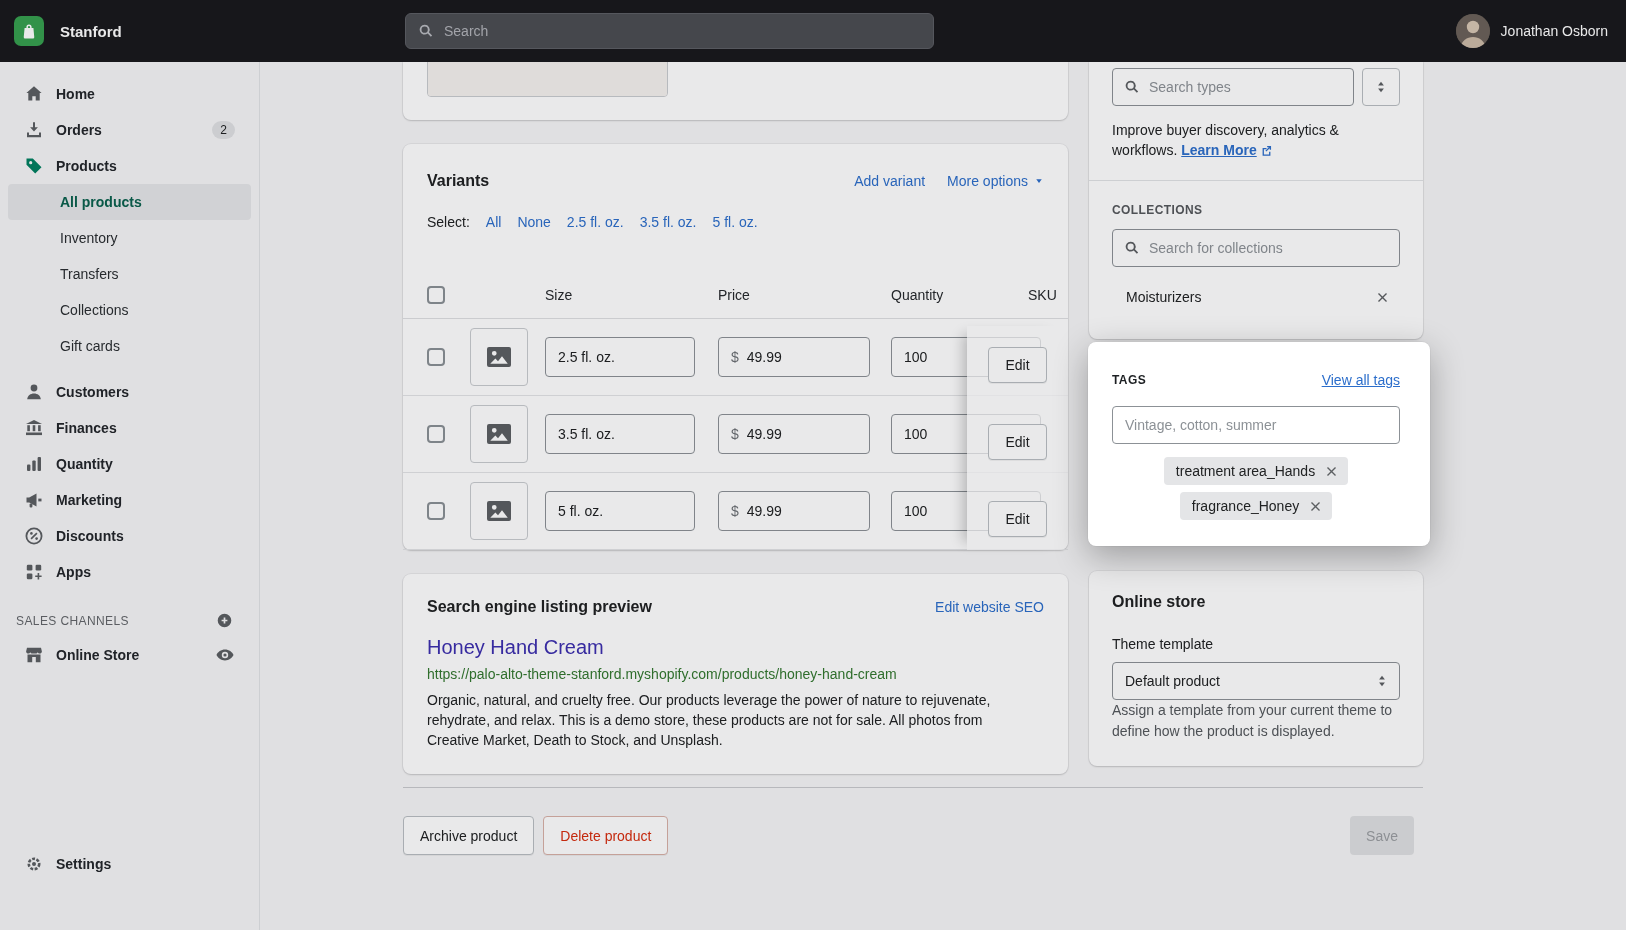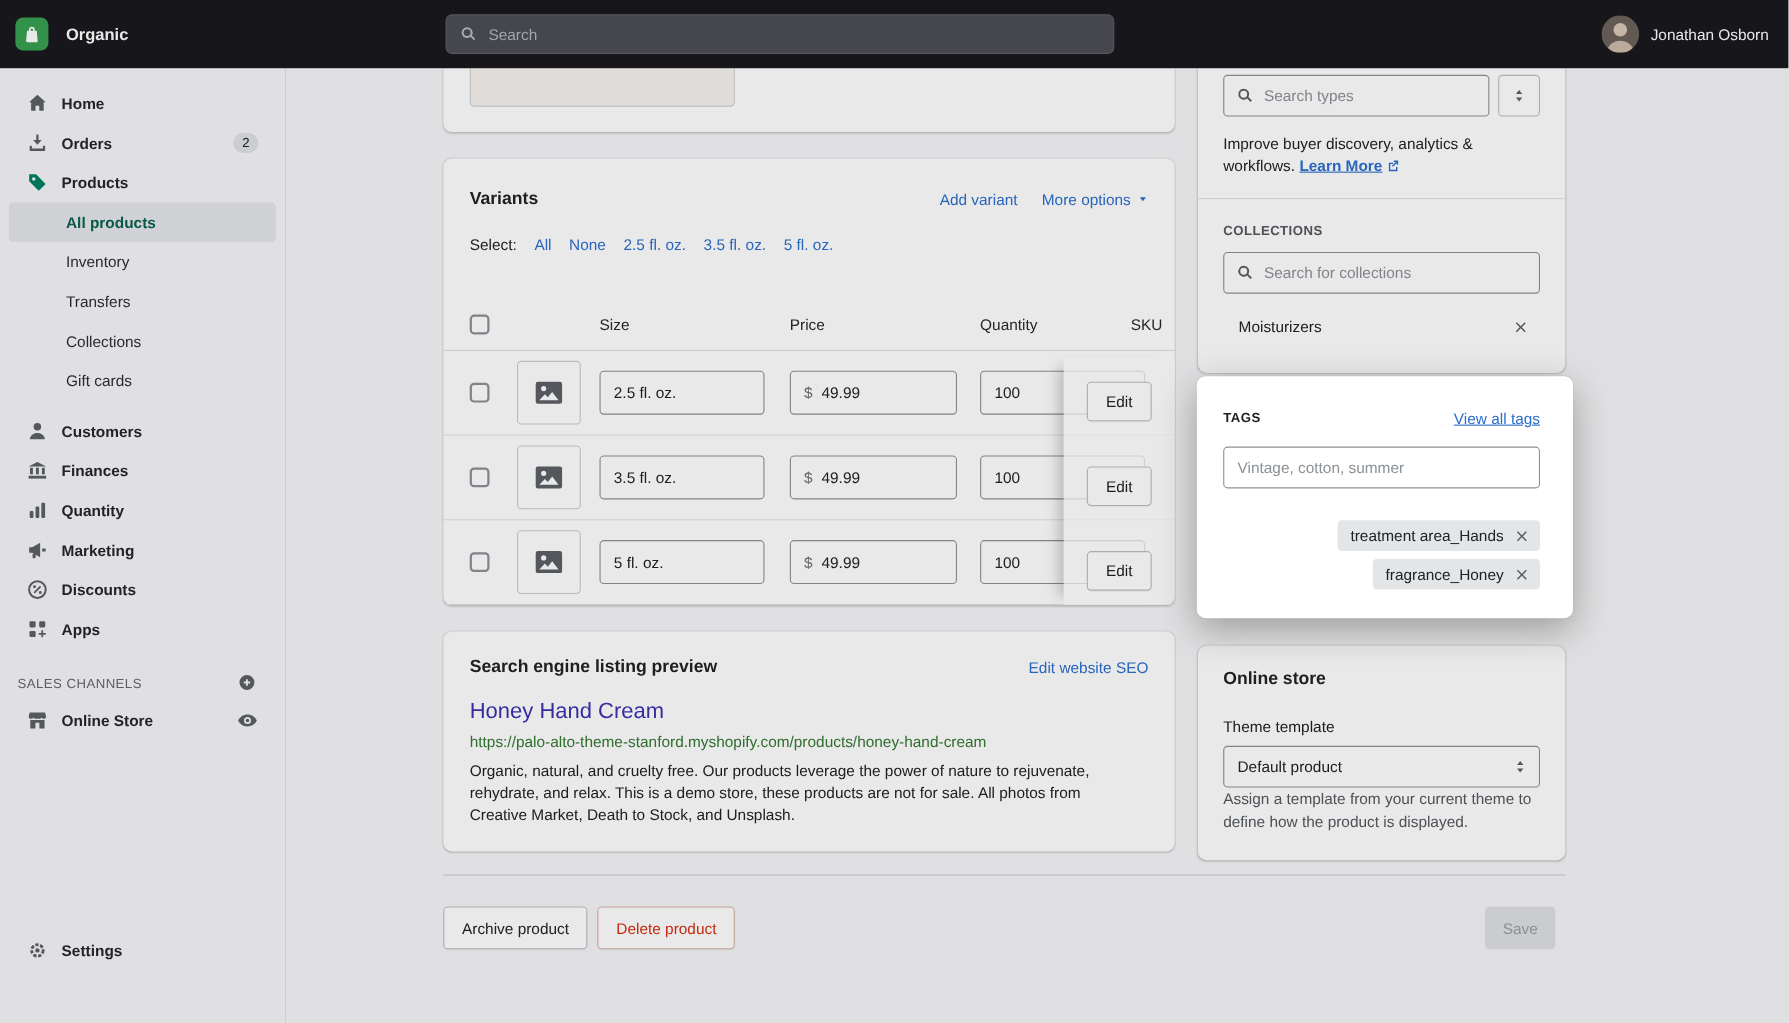--- a/index.html
+++ b/index.html
@@ -11,21 +11,21 @@
   }
   svg { display:block; }
   .ic { color:#5c5f62; }
   .ic svg { fill:currentColor; }
 
   
   .topbar { position:absolute; top:0; left:0; right:0; height:62px; background:#19191c; z-index:10; }
   .topbar-left { position:absolute; left:14px; top:0; height:62px; display:flex; align-items:center; gap:16px; }
   .logo-tile { width:30px; height:30px; border-radius:7px; background:#36a04f; display:flex; align-items:center; justify-content:center; cursor:pointer; }
   .store-name { color:#fff; font-weight:700; font-size:15px; }
-  .topbar-search { position:absolute; left:405px; top:13px; width:608px; height:36px; background:#4b4d52; border:1px solid #5d5f64; border-radius:6px; display:flex; align-items:center; gap:9px; padding:0 11px; }
+  .topbar-search { position:absolute; left:405px; top:13px; width:529px; height:36px; background:#4b4d52; border:1px solid #5d5f64; border-radius:6px; display:flex; align-items:center; gap:9px; padding:0 11px; }
   .topbar-search .ic { color:#b8babf; }
   .topbar-search input { flex:1; background:transparent; border:none; outline:none; color:#d3d5d9; font-size:14px; font-family:inherit; }
   .topbar-search input::placeholder { color:#b2b4b9; }
   .topbar-user { position:absolute; right:18px; top:0; height:62px; display:flex; align-items:center; gap:11px; cursor:pointer; }
   .avatar { width:34px; height:34px; border-radius:50%; background:#4d4841; overflow:hidden; }
   .user-name { color:#fff; font-size:14px; font-weight:500; }
 
   
   .sidebar { position:absolute; top:62px; bottom:0; left:0; width:260px; background:#f6f6f7; border-right:1px solid #e1e3e5; padding-top:14px; }
   .nav-item { display:flex; align-items:center; gap:12px; height:36px; margin:0 8px; padding:0 16px; border-radius:4px; font-weight:600; color:#23262a; cursor:pointer; }
@@ -116,21 +116,21 @@
   .collections-search { margin-top:12px; }
   .collection-row { margin-top:10px; height:40px; display:flex; align-items:center; justify-content:space-between; padding:0 10px 0 14px; }
   .x-btn { cursor:pointer; }
   .x-btn svg { width:15px; height:15px; fill:#5c5f62; }
 
   
   .tags-panel { position:relative; z-index:45; margin:3px -7px 0 -1px; background:#fff; border-radius:8px; padding:30px 30px 26px 24px; box-shadow:0 0 0 1px rgba(0,0,0,.04), 0 10px 34px rgba(0,0,0,.3); }
   .tags-header { display:flex; justify-content:space-between; align-items:center; }
   .tags-header .mini-heading { color:#1d2023; }
   .tags-input { margin-top:18px; }
-  .chip-list { margin-top:29px; display:flex; flex-direction:column; gap:7px; align-items:flex-end; }
+  .chip-list { margin-top:13px; display:flex; flex-direction:column; gap:7px; align-items:center; }
   .chip { display:inline-flex; align-items:center; gap:9px; background:#e4e5e7; border-radius:4px; padding:6px 9px 6px 12px; font-size:14px; color:#202223; }
 
   
   .online-card { margin-top:25px; padding:22px 23px 24px; }
   .field-label { margin-top:25px; color:#202223; }
   .select-box { margin-top:10px; height:38px; border:1px solid #8c9196; border-radius:4px; display:flex; align-items:center; justify-content:space-between; padding:0 9px 0 12px; cursor:pointer; }
   .select-box svg { width:16px; height:16px; fill:#5c5f62; }
   .online-help { line-height:21px; color:#54585c; }
 
   
@@ -140,21 +140,21 @@
 <body>
 
 <header class="topbar">
   <div class="topbar-left">
     <div class="logo-tile">
       <svg viewBox="0 0 24 24" width="20" height="20">
         <path fill="#ffffff" d="M8.9 9V7.2a3.1 3.1 0 0 1 6.2 0V9h-1.8V7.2a1.3 1.3 0 0 0-2.6 0V9Z"></path>
         <path fill="#ffffff" d="M6.7 8.4h10.6l1 10.8a1.6 1.6 0 0 1-1.6 1.8H7.3a1.6 1.6 0 0 1-1.6-1.8Z"></path>
       </svg>
     </div>
-    <div class="store-name">Organic</div>
+    <div class="store-name">Stanford</div>
   </div>
 
   <div class="topbar-search">
     <span class="ic">
       <svg viewBox="0 0 20 20" width="18" height="18">
           <path fill-rule="evenodd" d="M8.5 3a5.5 5.5 0 1 0 3.4 9.8l3.5 3.5 1.4-1.4-3.5-3.5A5.5 5.5 0 0 0 8.5 3Zm0 2a3.5 3.5 0 1 1 0 7 3.5 3.5 0 0 1 0-7Z"></path>
         </svg>
     </span>
     <input placeholder="Search" style="">
   </div>

